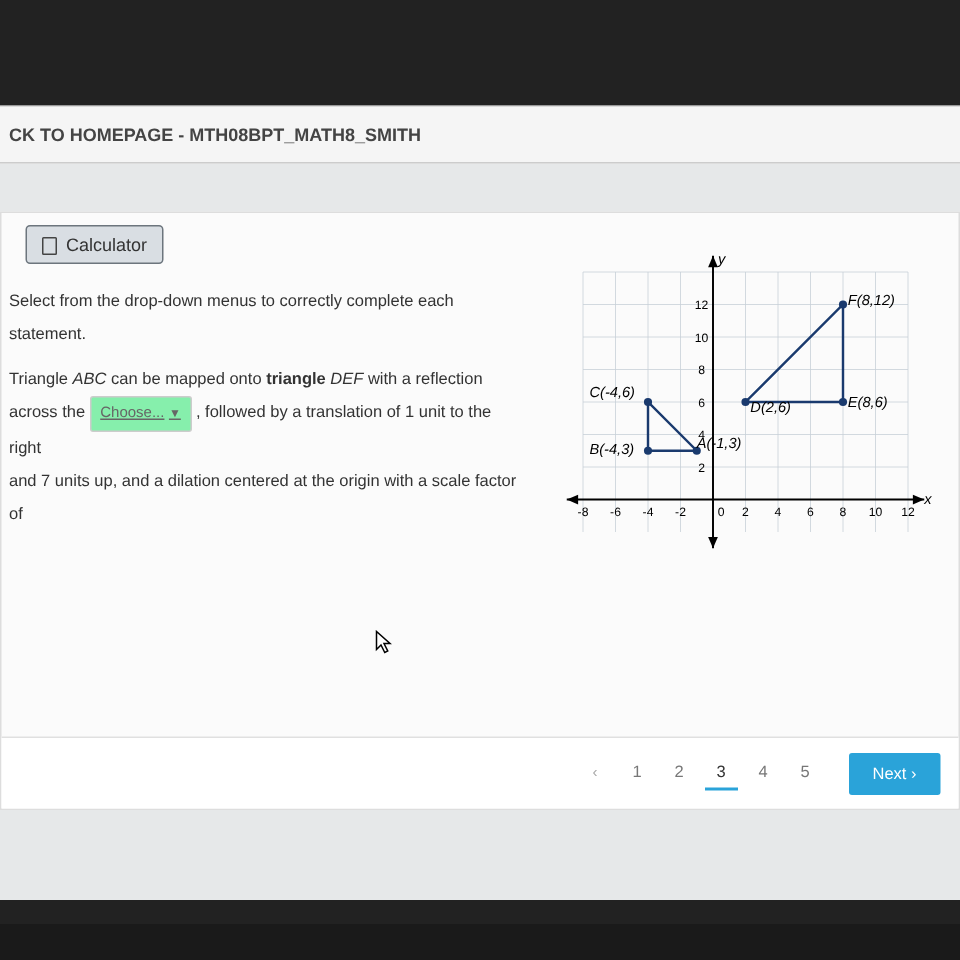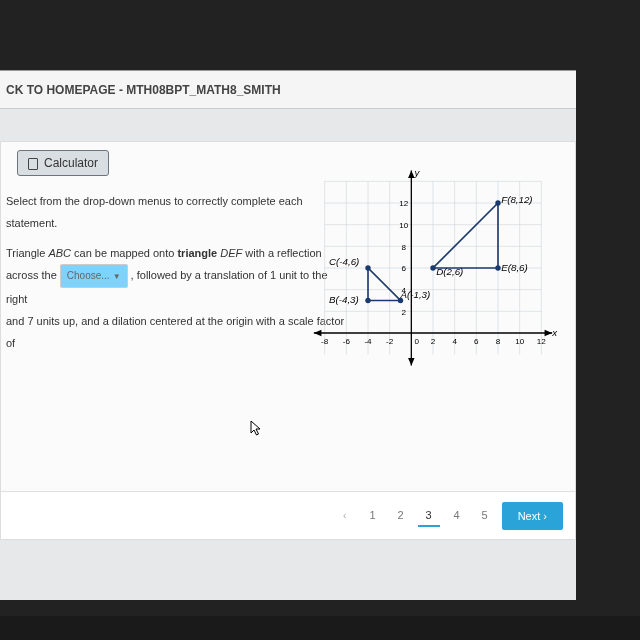--- a/index.html
+++ b/index.html
@@ -6,21 +6,21 @@
   body {
     width: 640px; height: 640px;
     background: #222;
     font-family: Arial, sans-serif;
     position: relative;
     overflow: hidden;
   }
   .screen {
     position: absolute;
     left: 0; top: 70px;
-    width: 576px; height: 530px;
+    width: 640px; height: 530px;
     background: #e6e8e9;
     border-top: 1px solid #999;
   }
   .topbar {
     position: absolute;
     left: 0; top: 0; right: 0; height: 38px;
     background: #f5f5f5;
     border-bottom: 1px solid #ccc;
     display: flex; align-items: center;
     padding-left: 6px;
@@ -54,25 +54,26 @@
     left: 5px; top: 48px;
     width: 340px;
     font-size: 11px;
     color: #333;
     line-height: 2.0;
   }
   .question .serif { font-family: Liberation Sans, sans-serif; }
   .choose {
     display: inline-block;
     border: 1px solid #ccc;
-    background: #7dd3fc;
+    background: #86efac;
     padding: 1px 6px;
     font-size: 10px;
     color: #666;
     border-radius: 2px;
+    text-decoration: underline;
   }
   .caret { font-size: 8px; margin-left: 3px; }
   .graph {
     position: absolute;
     right: 12px; top: 6px;
     width: 260px; height: 240px;
   }
   .graph svg { width: 100%; height: 100%; }
   .footer {
     position: absolute;
@@ -94,20 +95,21 @@
     width: 22px; height: 22px;
     display: flex; align-items: center; justify-content: center;
     font-size: 10px; color: #aaa;
   }
   .next-btn {
     background: #2aa3d9;
     color: #fff;
     border: none;
     padding: 8px 16px;
     font-size: 11px;
+    margin-left: 12px;
     border-radius: 2px;
   }
   .taskbar {
     position: absolute;
     left: 0; bottom: 0; width: 640px; height: 24px;
     background: #1a1a1a;
   }
   .cursor {
     position: absolute;
     left: 250px; top: 420px;

